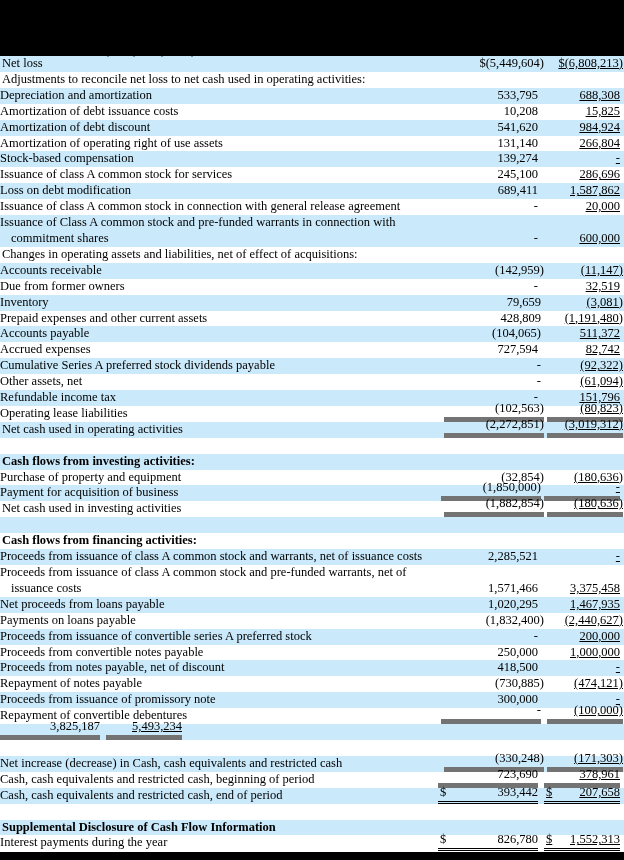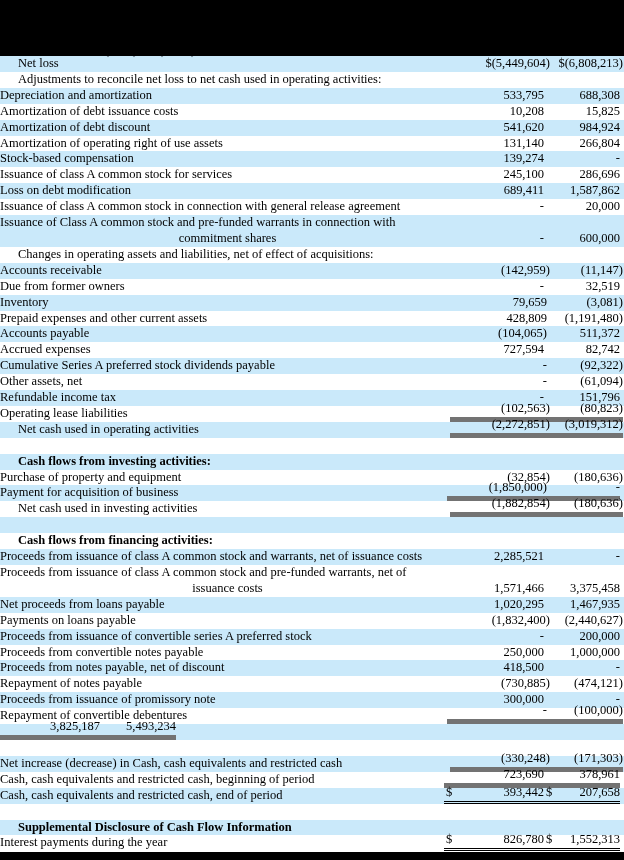--- a/index.html
+++ b/index.html
@@ -33,29 +33,29 @@
     display:flex;align-items:stretch;height:var(--rh);
     box-sizing:border-box;padding-right:4px;
   }
   .row.two-line{height:calc(var(--rh)*2);}
   .row.shade{background:var(--stripe,#cae9fa);}
   .row.bold .label{font-weight:bold;}
   .label{
     flex:1 1 auto;min-width:0;white-space:nowrap;
     line-height:var(--rh);
   }
-  .label.ind0{padding-left:18px;}
+  .label.ind0{padding-left:2px;}
   .label.ind1{}
-  .label .cont{padding-left:11px;line-height:var(--rh);text-align:center;}
+  .label .cont{padding-left:11px;line-height:var(--rh);}
   .val{
     flex:0 0 auto;display:flex;align-items:flex-end;justify-content:flex-end;
     line-height:var(--rh);box-sizing:border-box;
   }
   .val.col1{width:100px;}
-  .val.col2{width:76px;}
+  .val.col2{width:76px;margin-left:6px;text-decoration:underline;}
   .val.dollar{justify-content:space-between;}
   .val .cur{padding-left:2px;}
   .val span{line-height:var(--rh);}
   .val .neg,.val.negv{margin-right:-3px;}
   .val.rule-single{border-bottom:5px solid #737373;}
   .val.rule-double{border-bottom:3px double #000;}
 </style>
 </head>
 <body>
 

